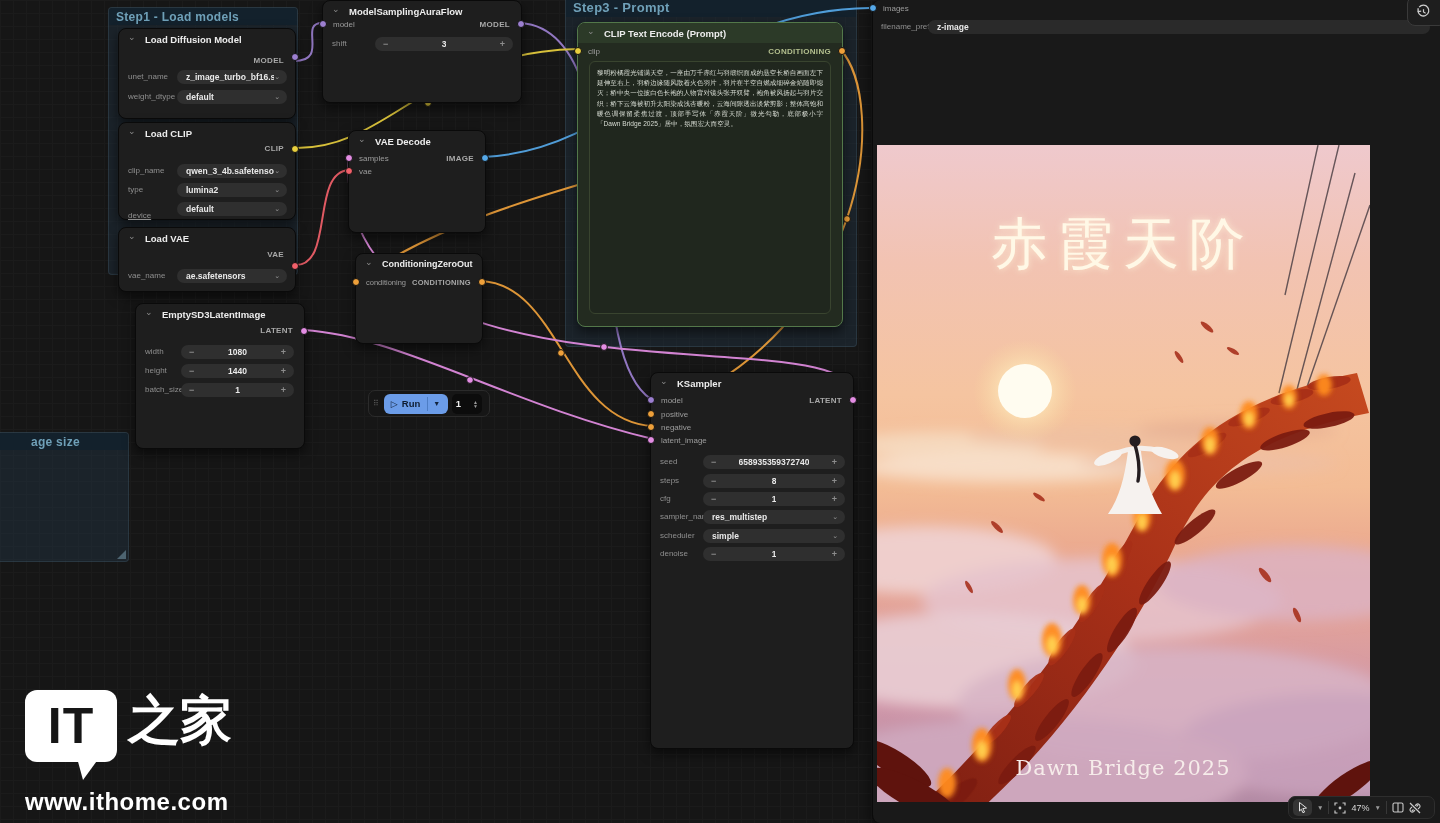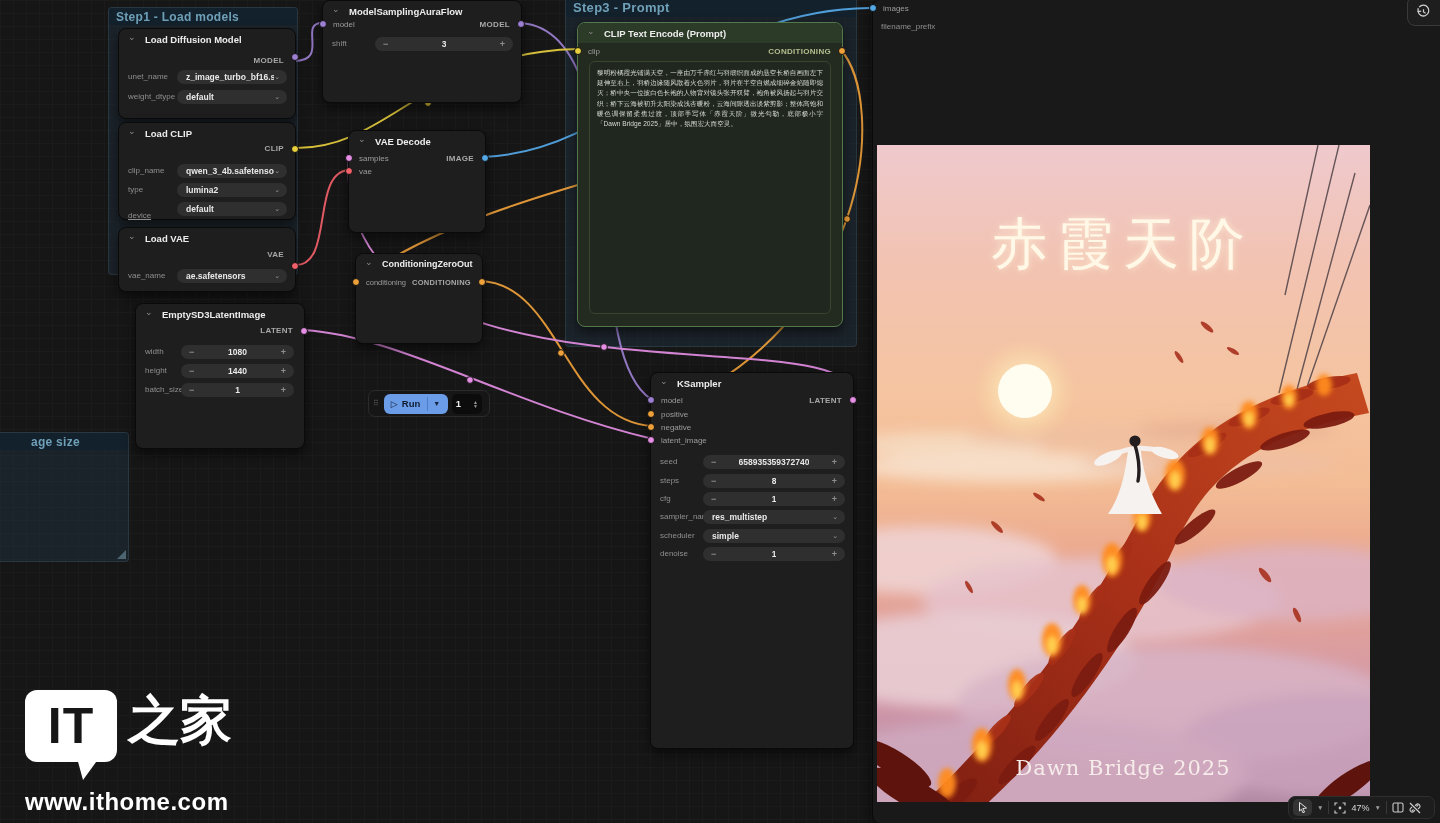--- a/index.html
+++ b/index.html
@@ -312,20 +312,23 @@
         <span>▲</span>
         <span>▼</span>
       </span>
   </div>
 </div>
 
 <div class="savenode">
   <span class="il" style="left:10px;top:4px;">images</span>
   <span class="dot c-image" style="left:-4px;top:4px;"></span>
   <span class="wlabel" style="left:8px;top:20px;">filename_prefix</span>
+  <div class="pill" style="left:55px;top:20px;width:502px;background:#2a2a2a;">
+    <span class="val" style="font-weight:700;">z-image</span>
+  </div>
 
   <div class="abs" style="left:4px;top:145px;width:493px;height:657px;text-align:center;">
     <svg width="493" height="657" viewBox="0 0 493 657">
       <defs>
         <linearGradient id="sky" x1="0" y1="0" x2="0" y2="1">
           <stop offset="0" stop-color="#efc9cd"></stop>
             <stop offset=".18" stop-color="#f2c3b2"></stop>
           <stop offset=".38" stop-color="#f5c4a0"></stop>
             <stop offset=".52" stop-color="#f3bc95"></stop>
           <stop offset=".62" stop-color="#eba98f"></stop>

